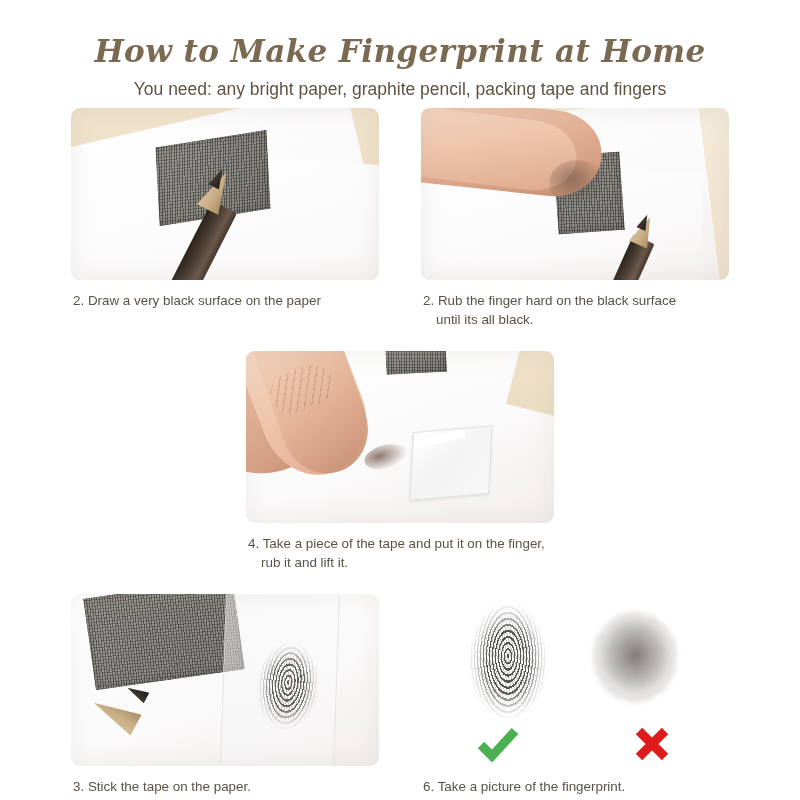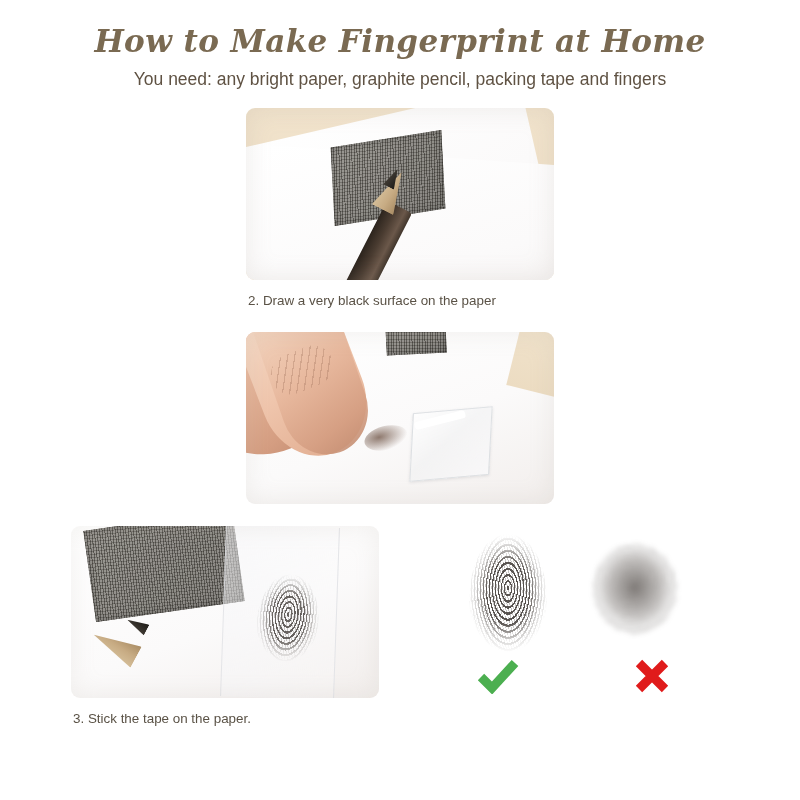--- a/index.html
+++ b/index.html
@@ -11,21 +11,21 @@
     width: 800px;
     height: 800px;
     font-family: "Liberation Sans", sans-serif;
     overflow: hidden;
     position: relative;
   }
 
   
   #header {
     text-align: center;
-    padding-top: 26px;
+    padding-top: 36px;
   }
   #title {
     font-family: "DejaVu Serif", serif;
     font-style: italic;
     font-weight: bold;
     font-size: 31px;
     color: #7a6a52;
     letter-spacing: 0.4px;
     line-height: 1;
     margin: 0;
@@ -189,20 +189,42 @@
 
         <div class="layer pencil-body-dark" style="left:110px;top:92px;width:28px;height:130px;transform:rotate(27deg);border-radius:3px;"></div>
         <div class="layer pencil-wood" style="left:134px;top:62px;width:24px;height:42px;transform:rotate(27deg);clip-path:polygon(50% 0,100% 100%,0 100%);"></div>
         <div class="layer pencil-tip" style="left:141px;top:60px;width:12px;height:20px;transform:rotate(27deg);clip-path:polygon(50% 0,100% 100%,0 100%);"></div>
 
         <div class="layer" style="inset:0;box-shadow:inset 0 0 26px rgba(160,150,140,.18);"></div>
       </div>
       <div class="caption">2. Draw a very black surface on the paper</div>
     </div>
 
+    <div class="cell">
+      <div class="photo">
+        <div class="layer desk-beige-lt" style="left:0;top:0;width:100%;height:100%;"></div>
+
+        <div class="layer paper-white" style="left:-10px;top:4px;width:300px;height:210px;transform:rotate(-7deg);"></div>
+        <div class="layer paper-white" style="left:-30px;top:60px;width:310px;height:150px;transform:rotate(2deg);"></div>
+
+        <div class="layer graphite" style="left:135px;top:46px;width:66px;height:78px;transform:rotate(-4deg);"></div>
+
+        <div class="layer skin" style="left:-34px;top:-4px;width:215px;height:86px;border-radius:0 48px 48px 0/0 43px 43px 0;transform:rotate(6deg);"></div>
+        <div class="layer skin-lt" style="left:-34px;top:6px;width:190px;height:70px;border-radius:0 44px 44px 0/0 35px 35px 0;transform:rotate(7deg);opacity:.85;"></div>
+
+        <div class="layer" style="left:128px;top:52px;width:56px;height:46px;border-radius:50%;background:radial-gradient(ellipse at 40% 40%, rgba(70,55,45,.45), rgba(70,55,45,0) 70%);"></div>
+
+        <div class="layer pencil-body-dark" style="left:196px;top:128px;width:23px;height:76px;transform:rotate(24deg);border-radius:2px;"></div>
+        <div class="layer pencil-wood" style="left:213px;top:108px;width:20px;height:30px;transform:rotate(24deg);clip-path:polygon(50% 0,100% 100%,0 100%);"></div>
+        <div class="layer pencil-tip" style="left:218px;top:106px;width:10px;height:16px;transform:rotate(24deg);clip-path:polygon(50% 0,100% 100%,0 100%);"></div>
+        <div class="layer" style="inset:0;box-shadow:inset 0 0 26px rgba(160,150,140,.18);"></div>
+      </div>
+      <div class="caption">2. Rub the finger hard on the black surface
+until its all black.</div>
+    </div>
   </div>
 
   <div class="row" style="margin-bottom:22px;">
 
 
     <div class="cell">
       <div class="photo">
         <div class="layer paper-white" style="left:0;top:0;width:100%;height:100%;"></div>
 
         <div class="layer desk-beige" style="right:-10px;top:-10px;width:50px;height:70px;transform:rotate(14deg);"></div>
@@ -214,20 +236,22 @@
 
         <div class="layer skin" style="left:-54px;top:-30px;width:150px;height:150px;border-radius:0 0 70px 70px/0 0 60px 60px;transform:rotate(-22deg);"></div>
         <div class="layer skin-lt" style="left:8px;top:-34px;width:104px;height:160px;border-radius:0 0 52px 52px/0 0 60px 60px;transform:rotate(-21deg);"></div>
         <div class="layer skin" style="left:28px;top:-16px;width:86px;height:140px;border-radius:0 0 44px 44px/0 0 48px 48px;transform:rotate(-19deg);opacity:.9;"></div>
 
         <div class="layer" style="left:24px;top:18px;width:64px;height:40px;transform:rotate(-22deg);background:repeating-linear-gradient(120deg, rgba(150,104,82,.30) 0 1.2px, rgba(255,255,255,0) 1.2px 7px);border-radius:20px;"></div>
 
         <div class="layer" style="left:118px;top:94px;width:44px;height:24px;border-radius:50%;background:radial-gradient(ellipse at 35% 40%, rgba(96,66,50,.70), rgba(96,66,50,0) 72%);transform:rotate(-14deg);"></div>
         <div class="layer" style="inset:0;box-shadow:inset 0 0 26px rgba(170,160,150,.16);"></div>
       </div>
+      <div class="caption">4. Take a piece of the tape and put it on the finger,
+rub it and lift it.</div>
     </div>
   </div>
 
   <div class="row">
 
     <div class="cell">
       <div class="photo">
         <div class="layer paper-white" style="left:0;top:0;width:100%;height:100%;"></div>
 
         <div class="layer graphite" style="left:18px;top:-6px;width:150px;height:92px;transform:rotate(-8deg);"></div>
@@ -261,15 +285,16 @@
           </div>
           <div class="verdict-cell">
             <span class="mark-cross">
               <svg width="38" height="36" viewBox="0 0 38 36">
                 <path d="M6 5 L32 31 M32 5 L6 31" fill="none" stroke="#e01b1b" stroke-width="9" stroke-linecap="butt"></path>
               </svg>
             </span>
           </div>
         </div>
       </div>
+      <div class="caption">6. Take a picture of the fingerprint.</div>
     </div>
   </div>
 </div>
 
 </body></html>

